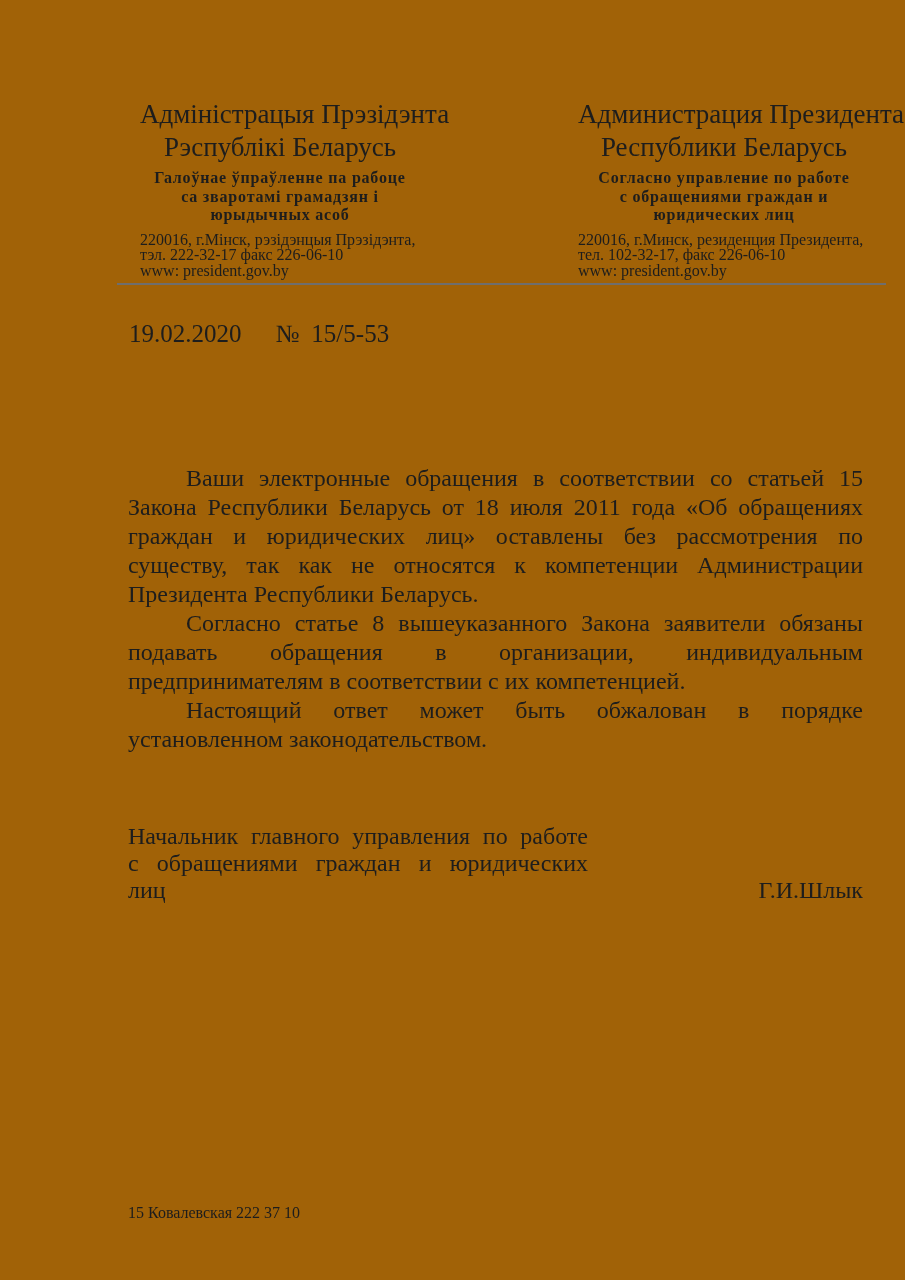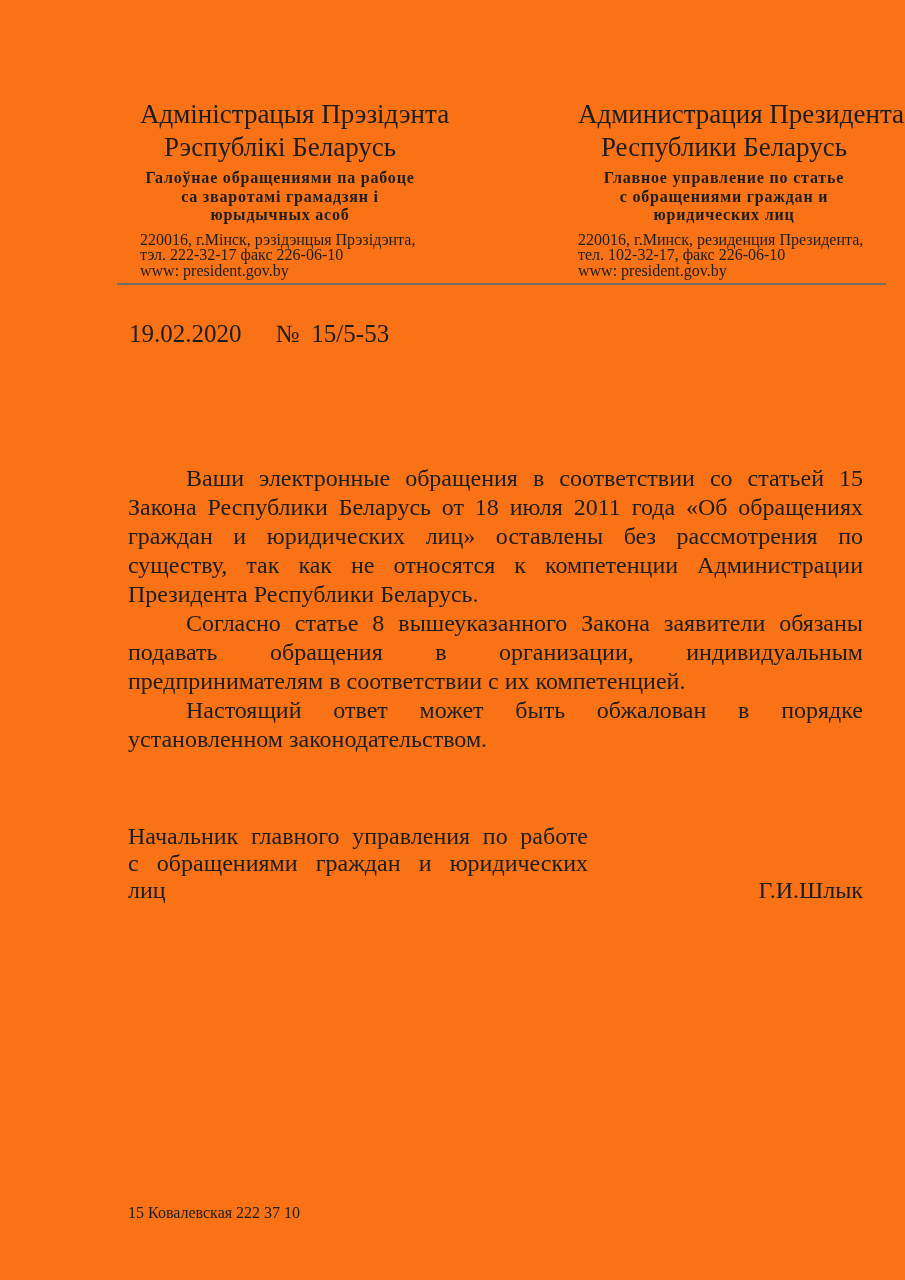--- a/index.html
+++ b/index.html
@@ -4,21 +4,21 @@
 <style>
   html, body {
     margin: 0;
     padding: 0;
     background: #ffffff;
   }
   .page {
     position: relative;
     width: 905px;
     height: 1280px;
-    background: #f97316;
+    background: #a16207;
     color: var(--ink, #1d1d1d);
     font-family: "Liberation Serif", "DejaVu Serif", serif;
     overflow: hidden;
   }
 
   
   .lh-col {
     position: absolute;
     top: 98px;
     text-align: center;
@@ -115,38 +115,38 @@
 <body>
 
 <div class="page">
 
   <div class="lh-col lh-left">
     <div class="lh-org">
       <div>Адміністрацыя Прэзідэнта</div>
       <div>Рэспублікі Беларусь</div>
     </div>
     <div class="lh-dept">
-      <div>Галоўнае обращениями па рабоце</div>
+      <div>Галоўнае ўпраўленне па рабоце</div>
       <div>са зваротамі грамадзян і</div>
       <div>юрыдычных асоб</div>
     </div>
     <div class="lh-addr">
       <div>220016, г.Мінск, рэзідэнцыя Прэзідэнта,</div>
       <div>тэл. 222-32-17 факс 226-06-10</div>
       <div>www: president.gov.by</div>
     </div>
   </div>
 
   <div class="lh-col lh-right">
     <div class="lh-org">
       <div>Администрация Президента</div>
       <div>Республики Беларусь</div>
     </div>
     <div class="lh-dept">
-      <div>Главное управление по статье</div>
+      <div>Согласно управление по работе</div>
       <div>с обращениями граждан и</div>
       <div>юридических лиц</div>
     </div>
     <div class="lh-addr">
       <div>220016, г.Минск, резиденция Президента,</div>
       <div>тел. 102-32-17, факс 226-06-10</div>
       <div>www: president.gov.by</div>
     </div>
   </div>
 

